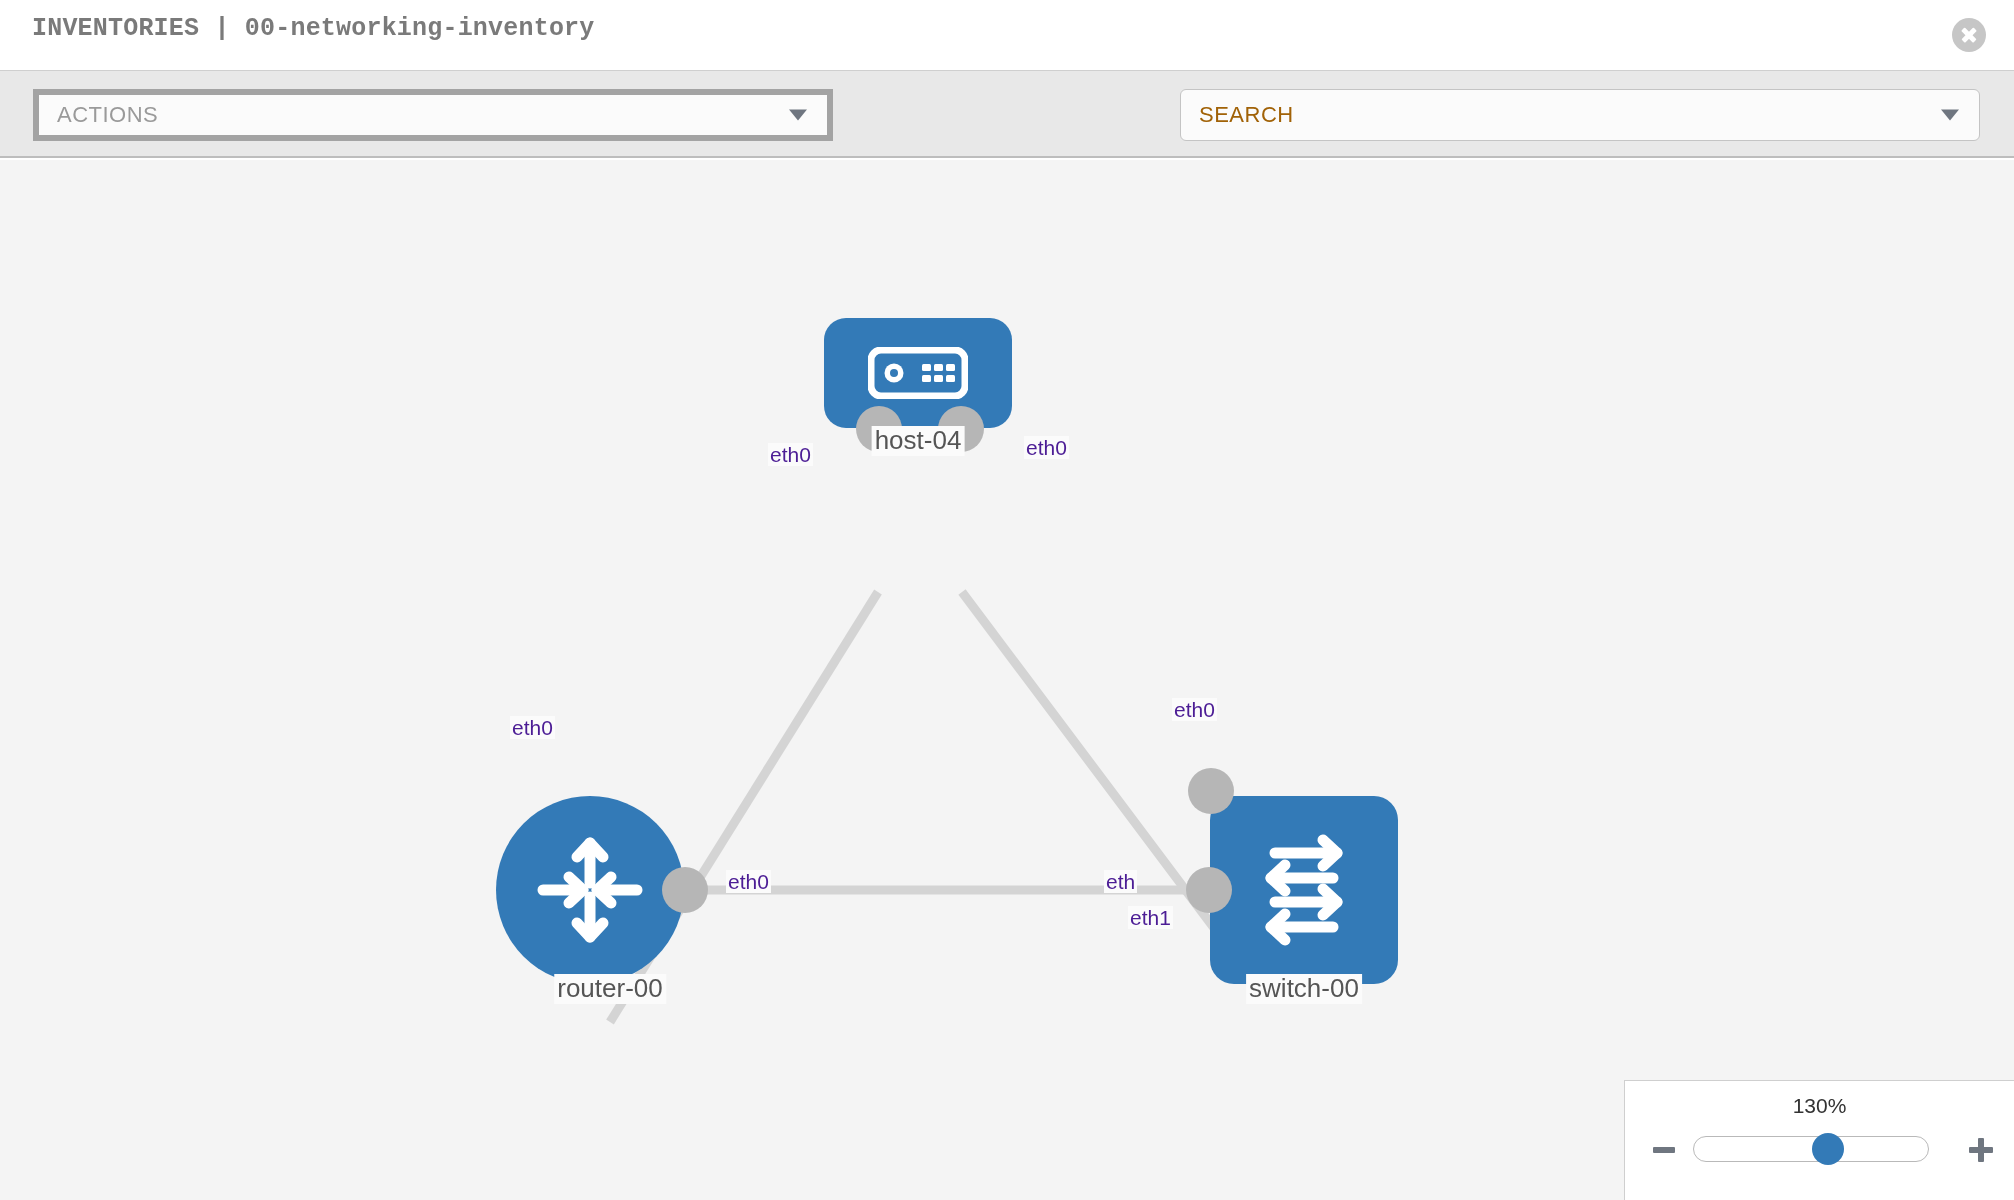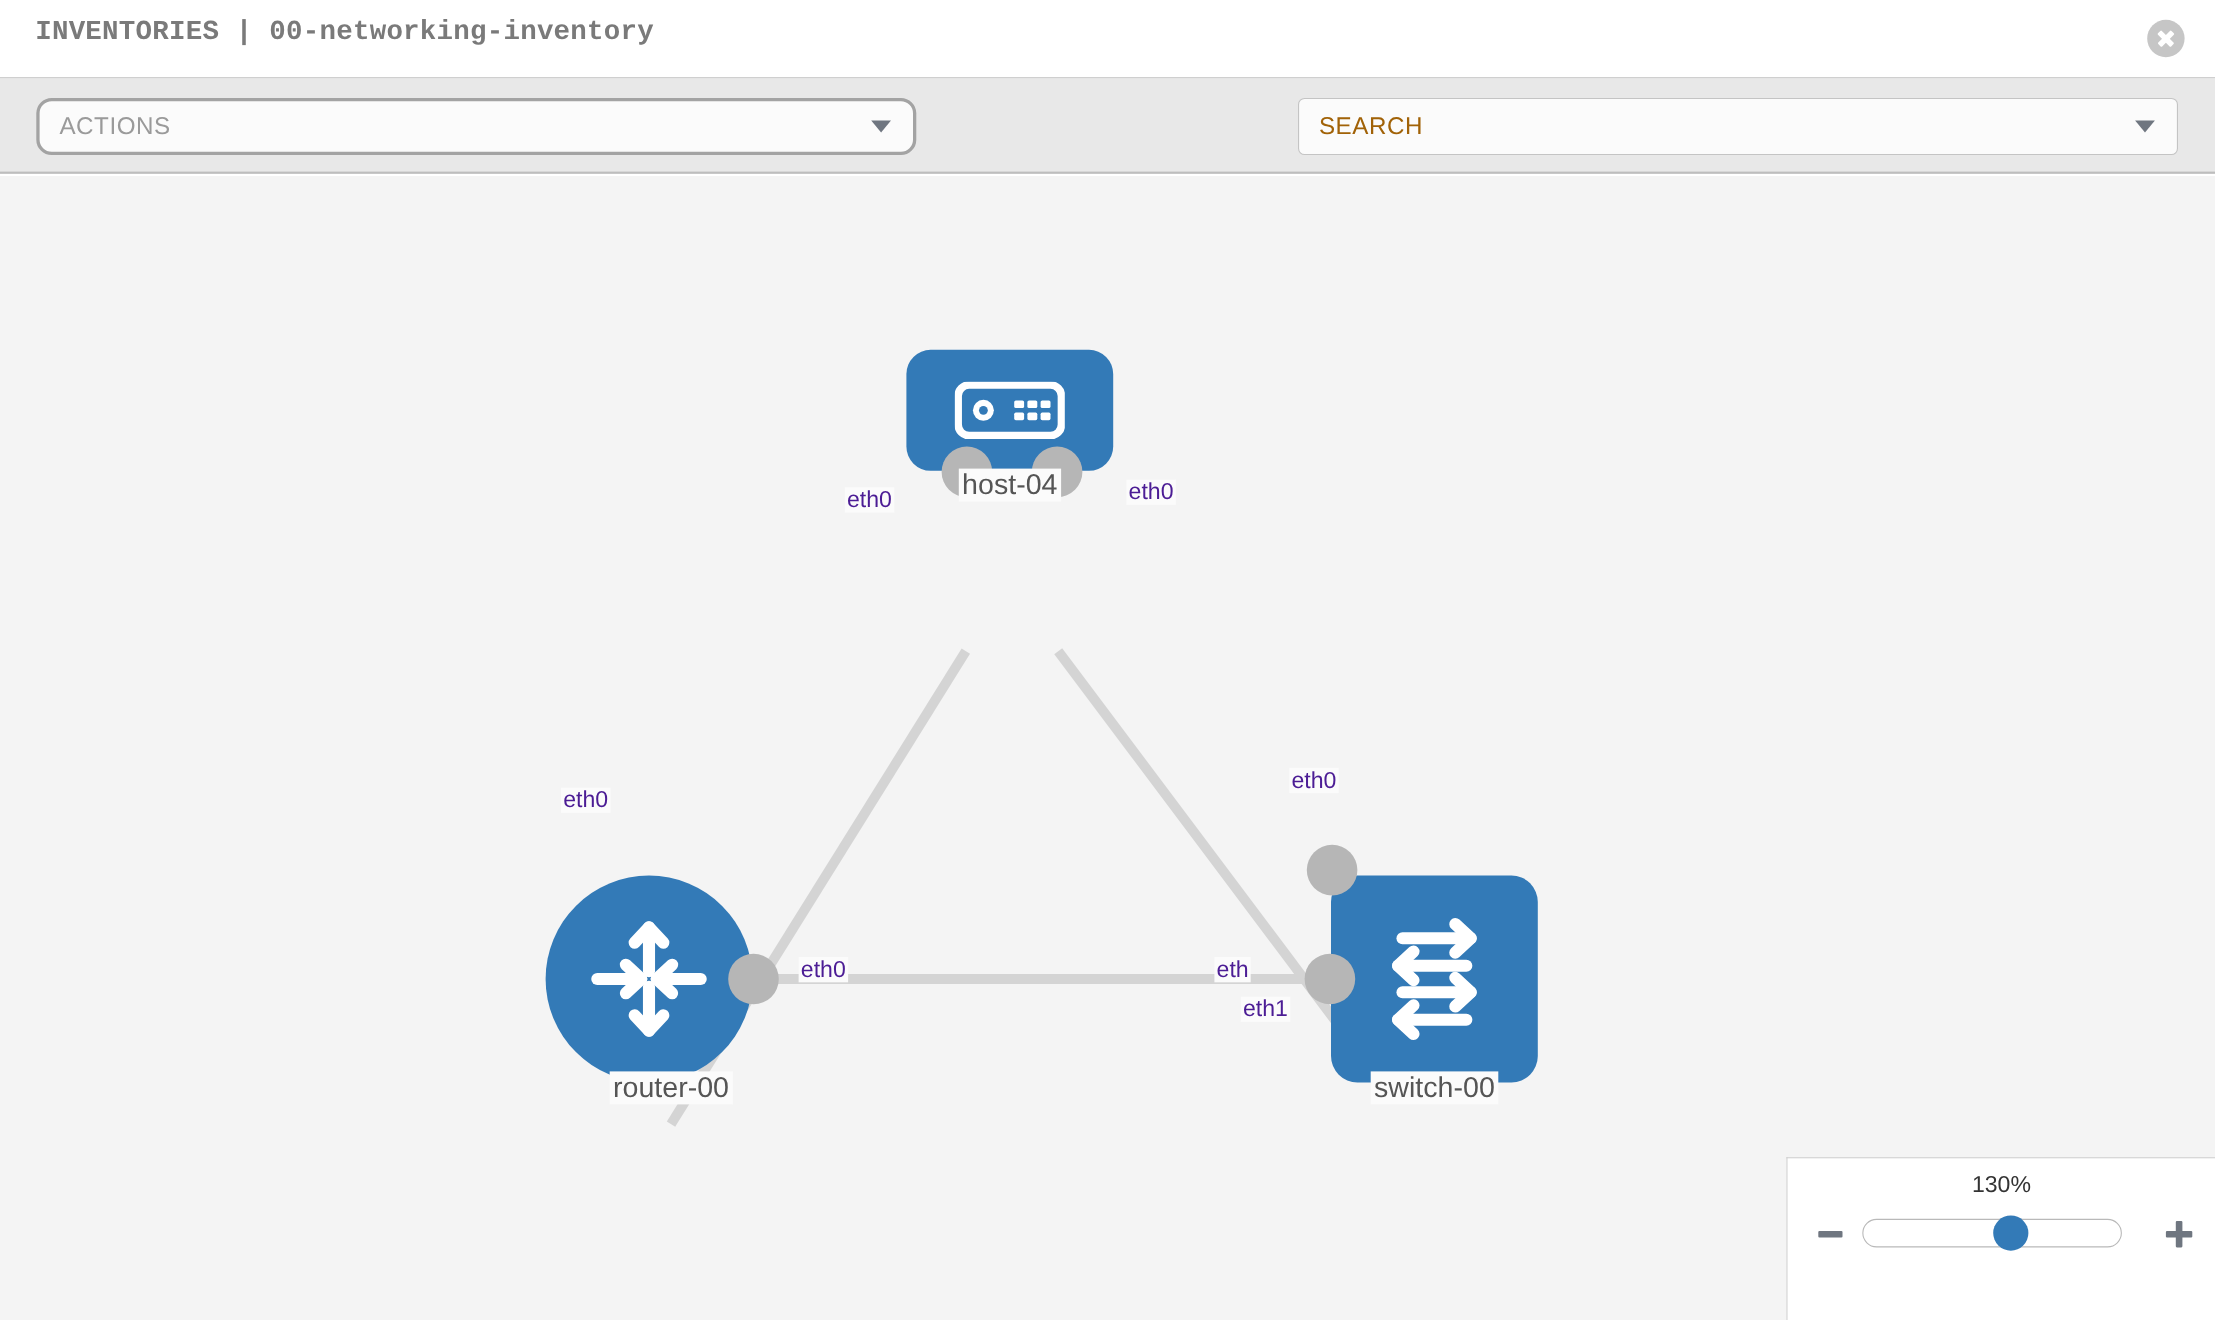--- a/index.html
+++ b/index.html
@@ -39,21 +39,21 @@
   .toolbar {
     position: absolute; left: 0; top: 70px; width: 2014px; height: 88px;
     background: #e8e8e8;
     border-top: 1px solid #cfcfcf;
     border-bottom: 2px solid #bdbdbd;
   }
   .actions-select {
     position: absolute; left: 33px; top: 18px;
     width: 800px; height: 52px;
     background: #fbfbfb;
-    border: 3px solid #a3a3a3; border-radius: 14px;
+    border: 6px solid #a3a3a3; border-radius: 0;
     cursor: pointer;
   }
   .actions-label {
     position: absolute; left: 18px; top: 50%; transform: translateY(-50%);
     font-size: 22px; color: #9a9a9a; letter-spacing: 0.5px;
   }
   .caret {
     position: absolute; right: 20px; top: 50%; transform: translateY(-50%);
     width: 0; height: 0;
     border-left: 9px solid transparent; border-right: 9px solid transparent;
@@ -111,21 +111,21 @@
   }
   .iface-label {
     position: absolute; white-space: nowrap;
     font-size: 21px; color: #4c1d95; background: #fbfbfb; padding: 0 2px;
     line-height: 1.1;
   }
 
   
   .zoom-panel {
     position: absolute; right: 0; bottom: 0;
-    width: 390px; height: 148px;
+    width: 390px; height: 120px;
     background: #ffffff; border: 1px solid #cfcfcf; border-right: none; border-bottom: none;
   }
   .zoom-pct {
     position: absolute; left: 0; right: 0; top: 13px; text-align: center;
     font-size: 21px; color: #333333;
   }
   .zoom-minus, .zoom-plus {
     position: absolute; top: 52px; width: 34px; height: 34px; cursor: pointer;
   }
   .zoom-minus { left: 22px; }

